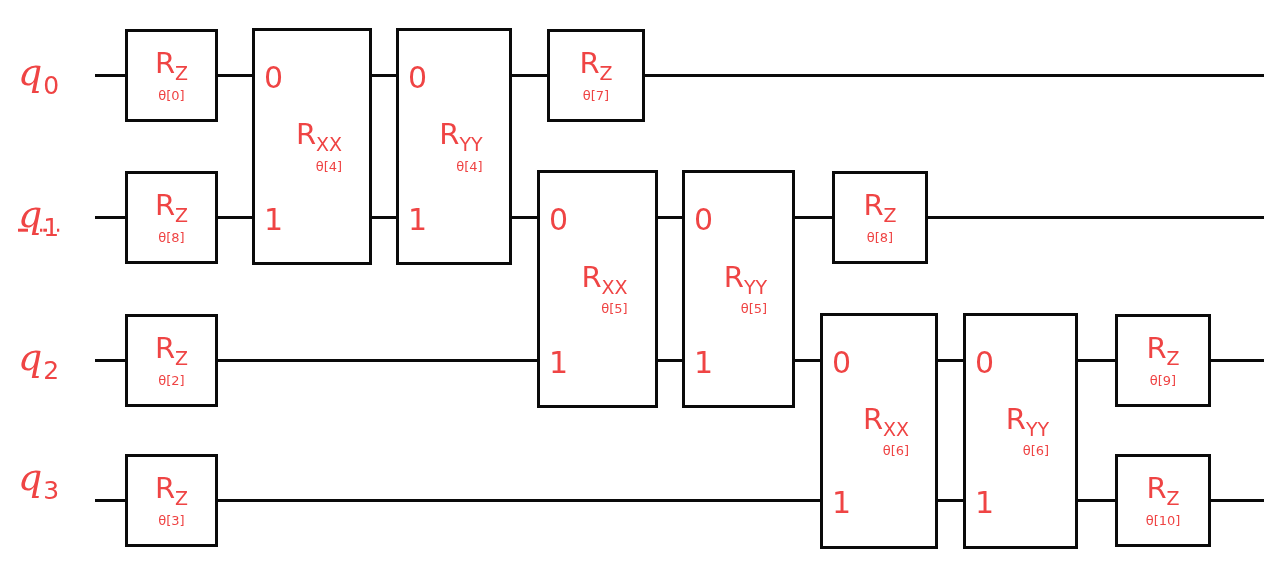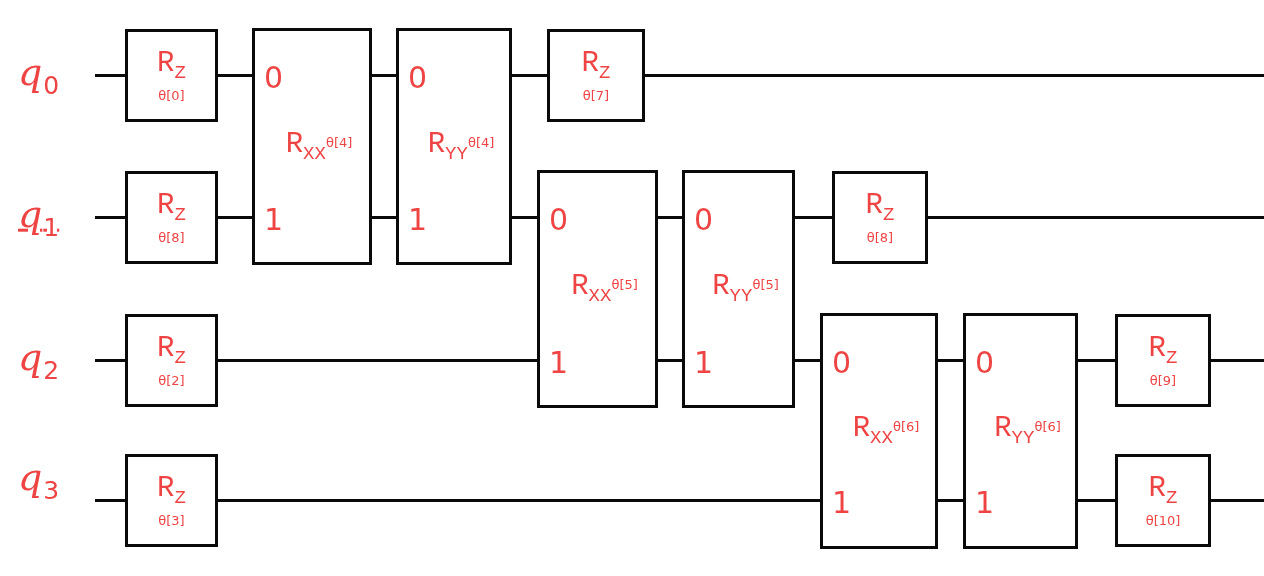--- a/index.html
+++ b/index.html
@@ -43,27 +43,27 @@
   .gate {
     position: absolute;
     background: #ffffff;
     border: 3px solid #0a0a0a;
     display: flex;
     flex-direction: column;
     align-items: center;
     justify-content: center;
     z-index: 2;
   }
-  .glabel { font-size: 29px; line-height: 1; font-family: Liberation Mono, monospace; }
+  .glabel { font-size: 29px; line-height: 1; }
   .glabel sub { font-size: 19px; }
   .gparam { font-size: 13px; margin-top: 6px; line-height: 1; }
   .g2 .gcenter {
     display: flex;
-    flex-direction: row;
-    align-items: flex-start;
+    flex-direction: column;
+    align-items: flex-end;
     padding-left: 14px;
   }
   .port {
     position: absolute;
     left: 9px;
     transform: translateY(-50%);
     font-size: 30px;
     line-height: 1;
   }
 </style>

